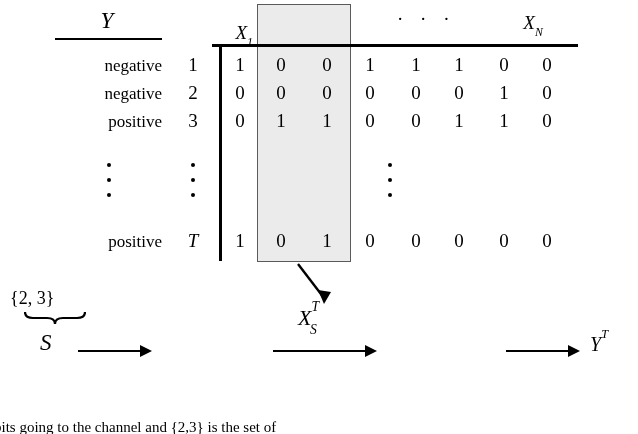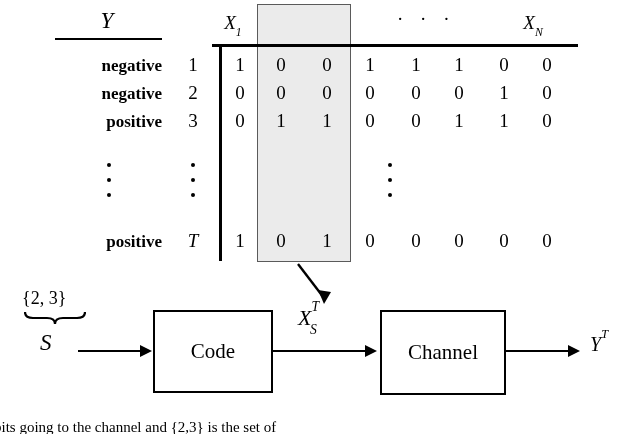--- a/index.html
+++ b/index.html
@@ -66,21 +66,20 @@
   .shade-top {
     border-top: 1px solid #5a5a5a;
   }
   .shade-bot {
     border-bottom: 1px solid #5a5a5a;
   }
   .label-cell {
     font-size: 17px;
     text-align: right;
     font-family: "Liberation Serif", "DejaVu Serif", serif;
-    font-weight: bold;
   }
   .idx-cell {
     font-size: 19px;
     text-align: center;
     width: 34px;
   }
   .bit {
     font-size: 19px;
     text-align: center;
     width: 26px;
@@ -145,21 +144,21 @@
 <body>
 
 <div id="root">
 
   <div class="abs y-head" style="left:52px; top:8px;">
     <span class="math">Y</span>
   </div>
 
   <div class="abs y-rule" style="left:55px; top:38px; width:107px;"></div>
 
-  <div class="abs colhead" style="left:213px; top:12px;">
+  <div class="abs colhead" style="left:213px; top:22px;text-align:right;">
     <span class="math"><span>X</span><span class="sub">1</span></span>
   </div>
 
   <div class="abs colhead" style="left:261px; top:8px;">
     <span class="math"><span>X</span><span class="sub">2</span></span>
   </div>
 
   <div class="abs colhead" style="left:307px; top:8px;">
     <span class="math"><span>X</span><span class="sub">3</span></span>
   </div>
@@ -242,45 +241,39 @@
     <div class="abs bit" style="left:446px; top:0px;">0</div>
     <div class="abs bit" style="left:491px; top:0px;">0</div>
     <div class="abs bit" style="left:534px; top:0px;">0</div>
   </div>
 
   <svg class="abs" style="left:290px; top:262px;" width="60" height="48" viewBox="0 0 60 48">
     <line x1="8" y1="2" x2="34" y2="36" stroke="#000" stroke-width="2.4"></line>
     <polygon points="34,42 28,28 41,30" fill="#000"></polygon>
   </svg>
 
-  <div class="abs setlbl" style="left:22px; top:288px;">
+  <div class="abs setlbl" style="left:10px; top:288px;">
     <span class="math upr">{2, 3}</span>
   </div>
   <svg class="abs" style="left:24px; top:311px;" width="62" height="14" viewBox="0 0 62 14">
     <path d="M1,1 Q1,7 9,7 L23,7 Q31,7 31,13 Q31,7 39,7 L53,7 Q61,7 61,1" fill="none" stroke="#000" stroke-width="2.2"></path>
   </svg>
   <div class="abs slbl math" style="left:40px; top:330px;">S</div>
 
   <div class="abs arrow-line" style="left:78px; top:350px; width:63px;"></div>
   <div class="abs arrow-head" style="left:140px; top:345px;"></div>
 
-  <div class="abs box" style="left:153px; top:310px; width:120px; height:83px;">
-    <span>Code</span>
-  </div>
 
   <div class="abs arrow-line" style="left:273px; top:350px; width:93px;"></div>
   <div class="abs arrow-head" style="left:365px; top:345px;"></div>
 
   <div class="abs xst" style="left:298px; top:305px;">
     <span class="math"><span>X</span><span class="sup">T</span><span class="sub" style="margin-left:-9px;">S</span></span>
   </div>
 
-  <div class="abs box" style="left:380px; top:310px; width:126px; height:85px;">
-    <span>Channel</span>
-  </div>
 
   <div class="abs arrow-line" style="left:506px; top:350px; width:63px;"></div>
   <div class="abs arrow-head" style="left:568px; top:345px;"></div>
 
   <div class="abs yt" style="left:590px; top:332px;">
     <span class="math"><span>Y</span><span class="sup">T</span></span>
   </div>
 
   <div class="abs caption" style="left:-6px; top:419px; clip-path: inset(0 0 0 0);">bits going to the channel and {2,3} is the set of</div>
 

